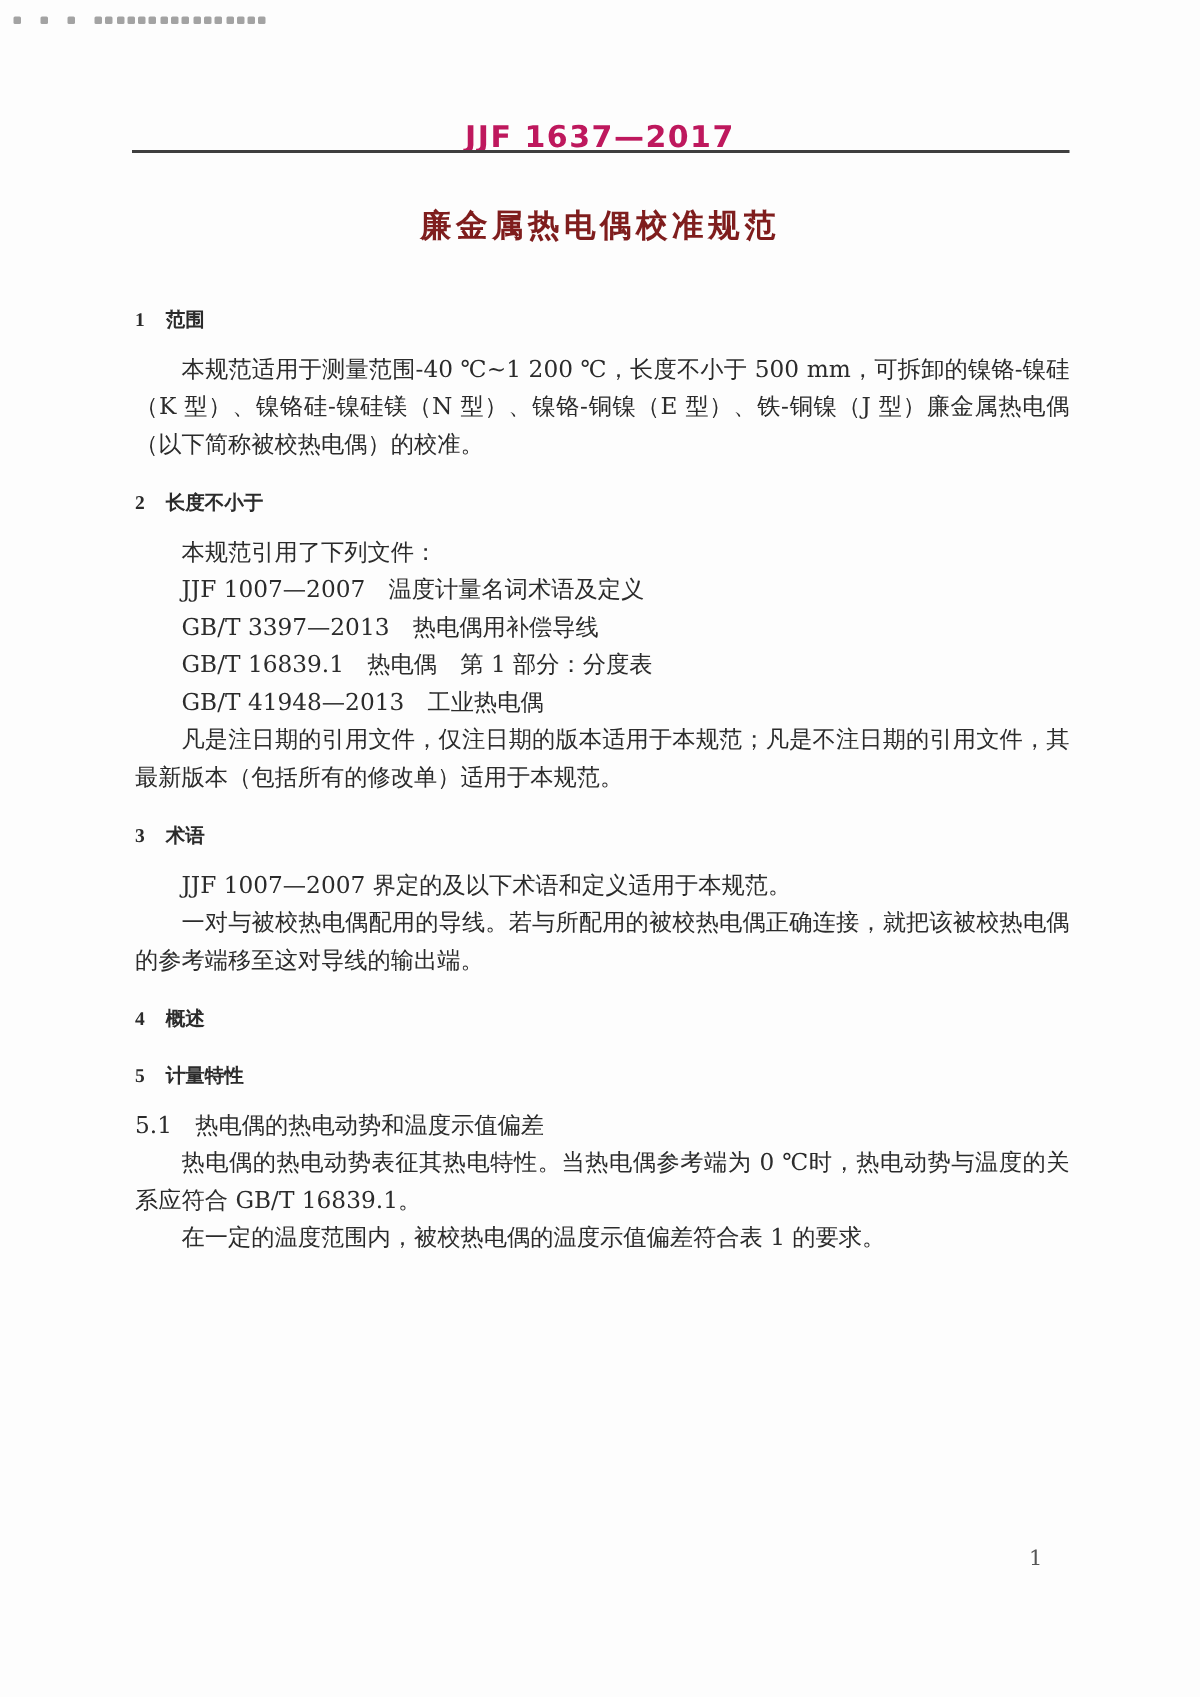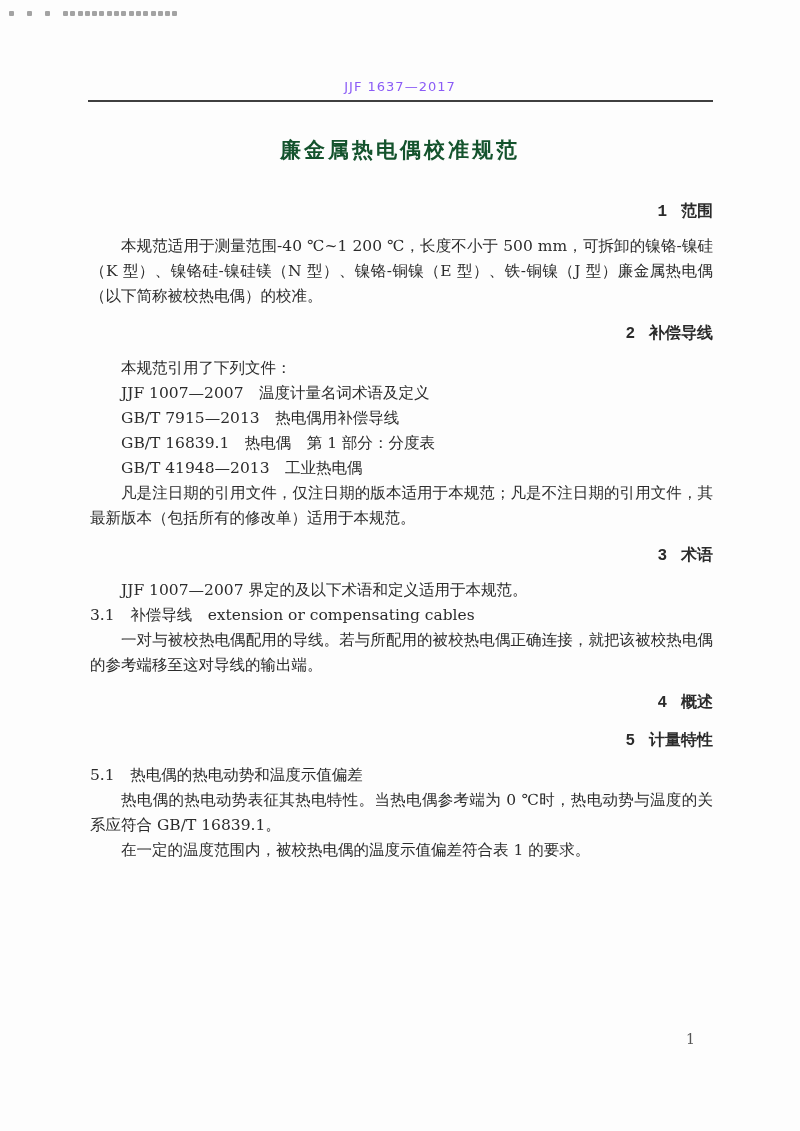--- a/index.html
+++ b/index.html
@@ -16,46 +16,46 @@
   
   .dots { position: absolute; top: 11px; left: 9px; display: flex; align-items: center; }
   .dots i { display: inline-block; width: 5px; height: 5px; background: #a3a3a3; border-radius: 1px; margin-right: 2.3px; }
   .dots i.sp { margin-right: 13px; }
 
   
   .doc-number {
     position: absolute; top: 79px; left: 0; width: 100%;
     text-align: center;
     font-family: "DejaVu Sans", sans-serif;
-    font-weight: normal; font-size: 13px; letter-spacing: 1px;
-    color: #8b5cf6;
+    font-weight: bold; font-size: 20px; letter-spacing: 1px;
+    color: #be185d;
   }
   .header-rule {
     position: absolute; top: 100px; left: 88px; width: 625px; height: 2px;
     background: #3f3f3f;
   }
 
   .doc-title {
     position: absolute; top: 136px; left: 0; width: 100%;
     text-align: center;
     font-family: "DejaVu Sans", sans-serif;
     font-weight: bold; font-size: 21px; letter-spacing: 3px;
-    color: #14532d;
+    color: #7f1d1d;
   }
 
   
   .content {
     position: absolute; left: 90px; top: 200px; width: 623px;
     font-size: 15.5px; line-height: 25px; color: #2b2b2b;
     text-align: justify;
   }
   .sec-heading {
-    font-family: Liberation Mono, monospace;
-    font-weight: bold; font-size: 16px;
-    margin: 13px 0 9px 0; text-align: right;
+    font-family: Liberation Serif, serif;
+    font-weight: bold; font-size: 13px;
+    margin: 13px 0 9px 0; text-align: left;
   }
   .sec-heading .num { margin-right: 14px; }
   .content p { margin: 0; text-indent: 2em; }
   .content p.noindent { text-indent: 0; }
   .ref { text-indent: 2em; }
 
   .page-number {
     position: absolute; top: 1031px; left: 686px;
     font-size: 14px; color: #555;
   }
@@ -93,34 +93,33 @@
   <div class="doc-title">廉金属热电偶校准规范</div>
 
   <div class="content">
 
     <div class="sec-heading" style="margin-top:0">
       <span class="num">1</span><span>范围</span>
     </div>
     <p>本规范适用于测量范围-40 ℃~1 200 ℃，长度不小于 500 mm，可拆卸的镍铬-镍硅（K 型）、镍铬硅-镍硅镁（N 型）、镍铬-铜镍（E 型）、铁-铜镍（J 型）廉金属热电偶（以下简称被校热电偶）的校准。</p>
 
     <div class="sec-heading">
-      <span class="num">2</span><span>补偿导线</span>
+      <span class="num">2</span><span>长度不小于</span>
     </div>
     <p>本规范引用了下列文件：</p>
     <div class="ref">JJF 1007—2007　温度计量名词术语及定义</div>
-    <div class="ref">GB/T 7915—2013　热电偶用补偿导线</div>
+    <div class="ref">GB/T 3397—2013　热电偶用补偿导线</div>
     <div class="ref">GB/T 16839.1　热电偶　第 1 部分：分度表</div>
     <div class="ref">GB/T 41948—2013　工业热电偶</div>
     <p>凡是注日期的引用文件，仅注日期的版本适用于本规范；凡是不注日期的引用文件，其最新版本（包括所有的修改单）适用于本规范。</p>
 
     <div class="sec-heading">
       <span class="num">3</span><span>术语</span>
     </div>
     <p>JJF 1007—2007 界定的及以下术语和定义适用于本规范。</p>
-    <p class="noindent">3.1　补偿导线　extension or compensating cables</p>
     <p>一对与被校热电偶配用的导线。若与所配用的被校热电偶正确连接，就把该被校热电偶的参考端移至这对导线的输出端。</p>
 
     <div class="sec-heading">
       <span class="num">4</span><span>概述</span>
     </div>
 
     <div class="sec-heading">
       <span class="num">5</span><span>计量特性</span>
     </div>
     <p class="noindent">5.1　热电偶的热电动势和温度示值偏差</p>

